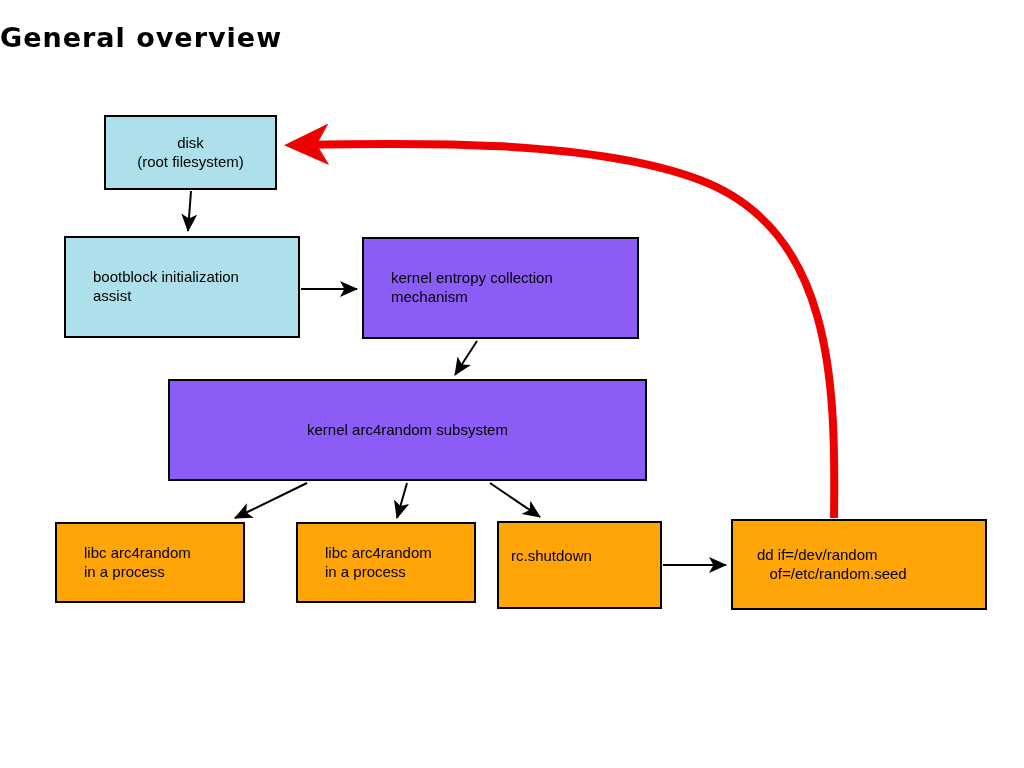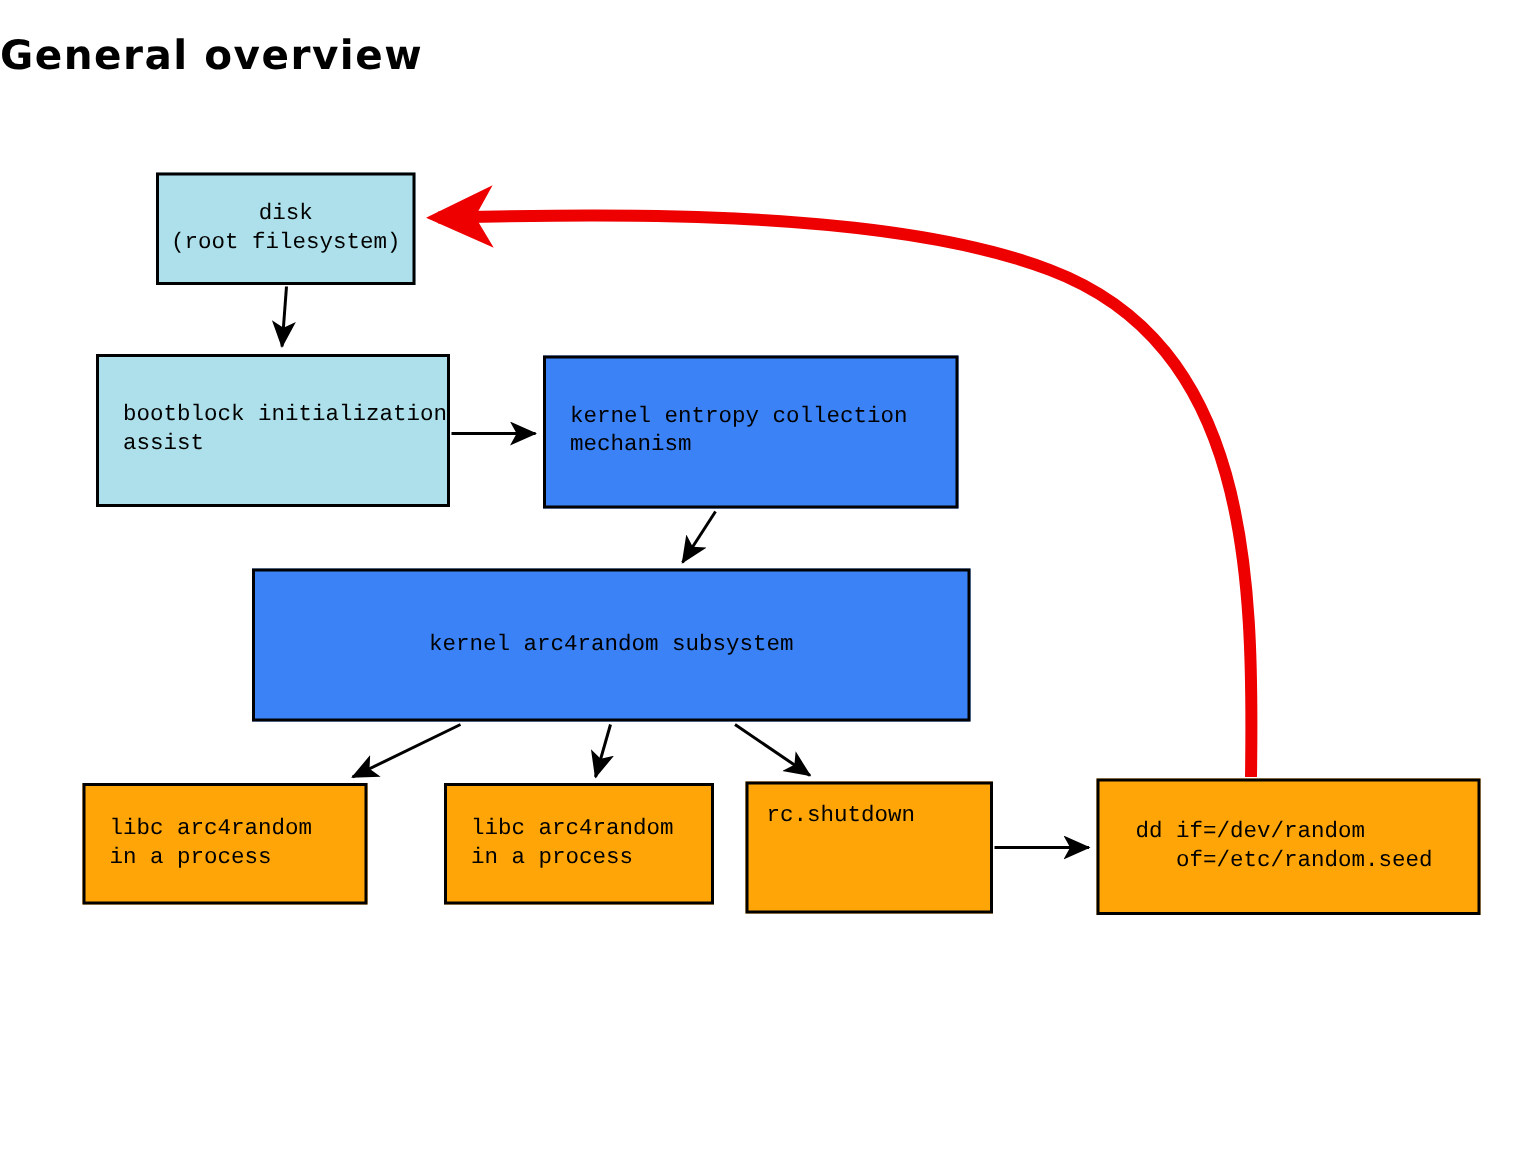--- a/index.html
+++ b/index.html
@@ -31,40 +31,40 @@
     pointer-events: none;
   }
   .node {
     position: absolute;
     box-sizing: border-box;
     border: 2px solid #000000;
     display: flex;
     flex-direction: column;
     justify-content: center;
     color: #000000;
-    font-family: Liberation Mono, monospace;
+    font-family: Liberation Sans, sans-serif;
     font-size: 15px;
     line-height: 1.25;
     white-space: pre;
   }
   .node.center {
     align-items: center;
     text-align: center;
   }
   .node.left {
     align-items: flex-start;
     text-align: left;
-    padding-left: 16px;
+    padding-left: 27px;
   }
   .node.top {
     justify-content: flex-start;
-    padding-top: 12px;
+    padding-top: 24px;
   }
   .fill-blue { background: #ade0ea; }
-  .fill-green { background: #3b82f6; }
+  .fill-green { background: #8b5cf6; }
   .fill-orange { background: #ffa508; }
 
   #title {
     position: absolute;
     left: 0;
     top: 22px;
     width: 1024px;
     text-align: left;
     font-family: "DejaVu Sans", sans-serif;
     font-weight: bold;

